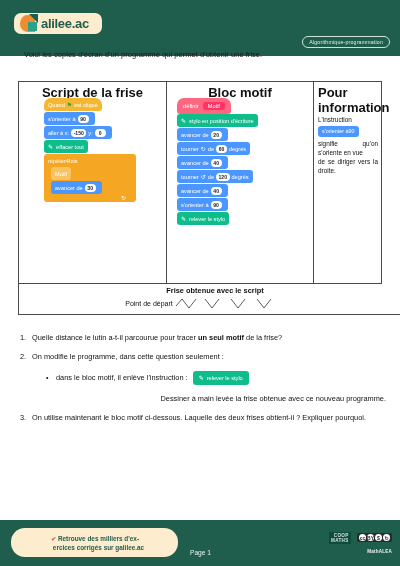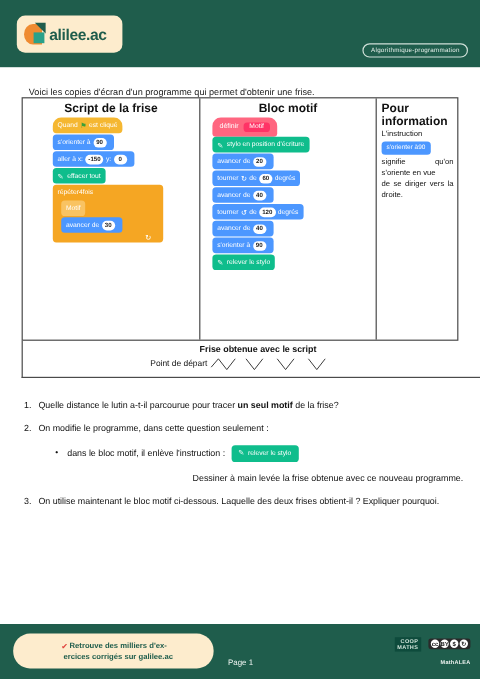--- a/index.html
+++ b/index.html
@@ -12,21 +12,21 @@
   .page { position: relative; width: 400px; height: 566px; background:#fff; }
 
   
   .header {
     position: absolute; top: 0; left: 0;
     width: 400px; height: 56px;
     background: #1f5d4c;
   }
   .logo-box {
     position: absolute; left: 14px; top: 13px;
-    width: 88px; height: 31px;
+    width: 88px; height: 21px;
     background: #fdeccd; border-radius: 7px;
     display: flex; align-items: center; padding-left: 6px;
   }
   .logo-mark { position: relative; width: 20px; height: 20px; flex: none; }
   .logo-pac {
     position: absolute; left: 0; top: 1px;
     width: 15px; height: 17px;
     background: #ef8b31;
     border-radius: 50% 0 0 50%;
   }
@@ -51,36 +51,36 @@
   }
   .head-tag {
     position: absolute; right: 10px; top: 36px;
     border: 1px solid #cfe0d8; border-radius: 9px;
     color: #e6efea; font-size: 5.2px;
     padding: 2px 6px; letter-spacing: 0.2px;
   }
 
   
   .intro {
-    position: absolute; left: 24px; top: 72px;
+    position: absolute; left: 24px; top: 50px;
     font-size: 7.6px; color: #1a1a1a;
   }
 
   
   .tbl {
     position: absolute; left: 18px; top: 81px;
     width: 364px; height: 203px;
     border: 1px solid #4a4a4a;
   }
   .col { position: absolute; top: 0; height: 100%; }
   .col-a { left: 0; width: 148px; border-right: 1px solid #4a4a4a; }
   .col-b { left: 148px; width: 147px; border-right: 1px solid #4a4a4a; }
   .col-c { left: 295px; width: 68px; }
   .col-head {
-    text-align: center; font-size: 10px; font-weight: bold;
+    text-align: center; font-size: 13px; font-weight: bold;
     color: #111; padding-top: 3px;
   }
   .col-c .col-head { text-align: left; padding-left: 4px; }
 
   
   .frise {
     position: absolute; left: 18px; top: 284px;
     width: 394px; height: 31px;
     border: 1px solid #4a4a4a; border-top: none;
   }

